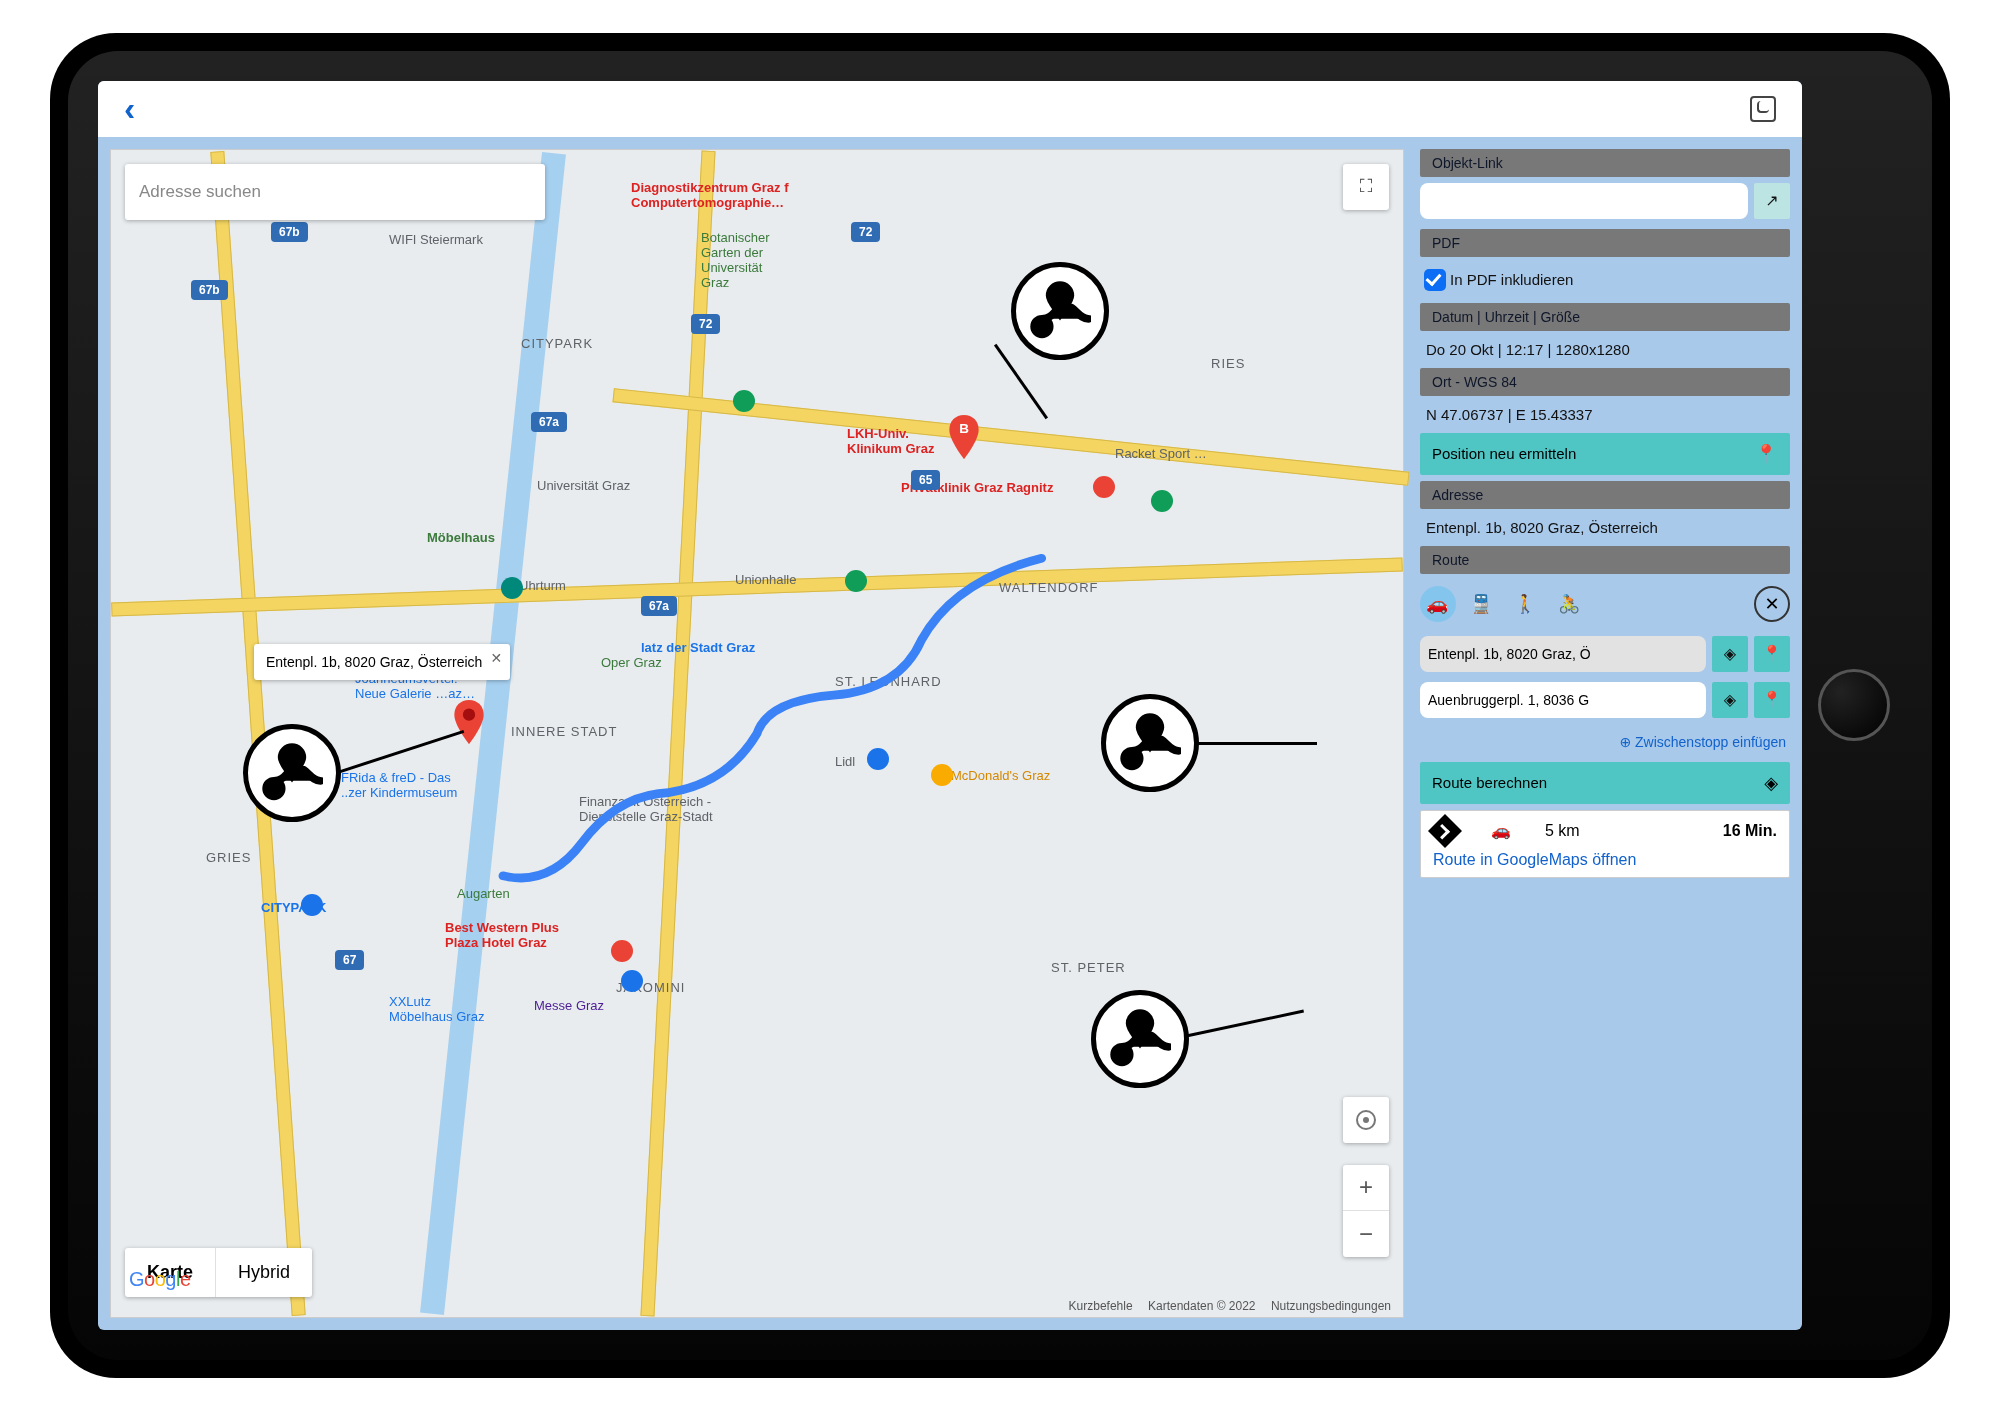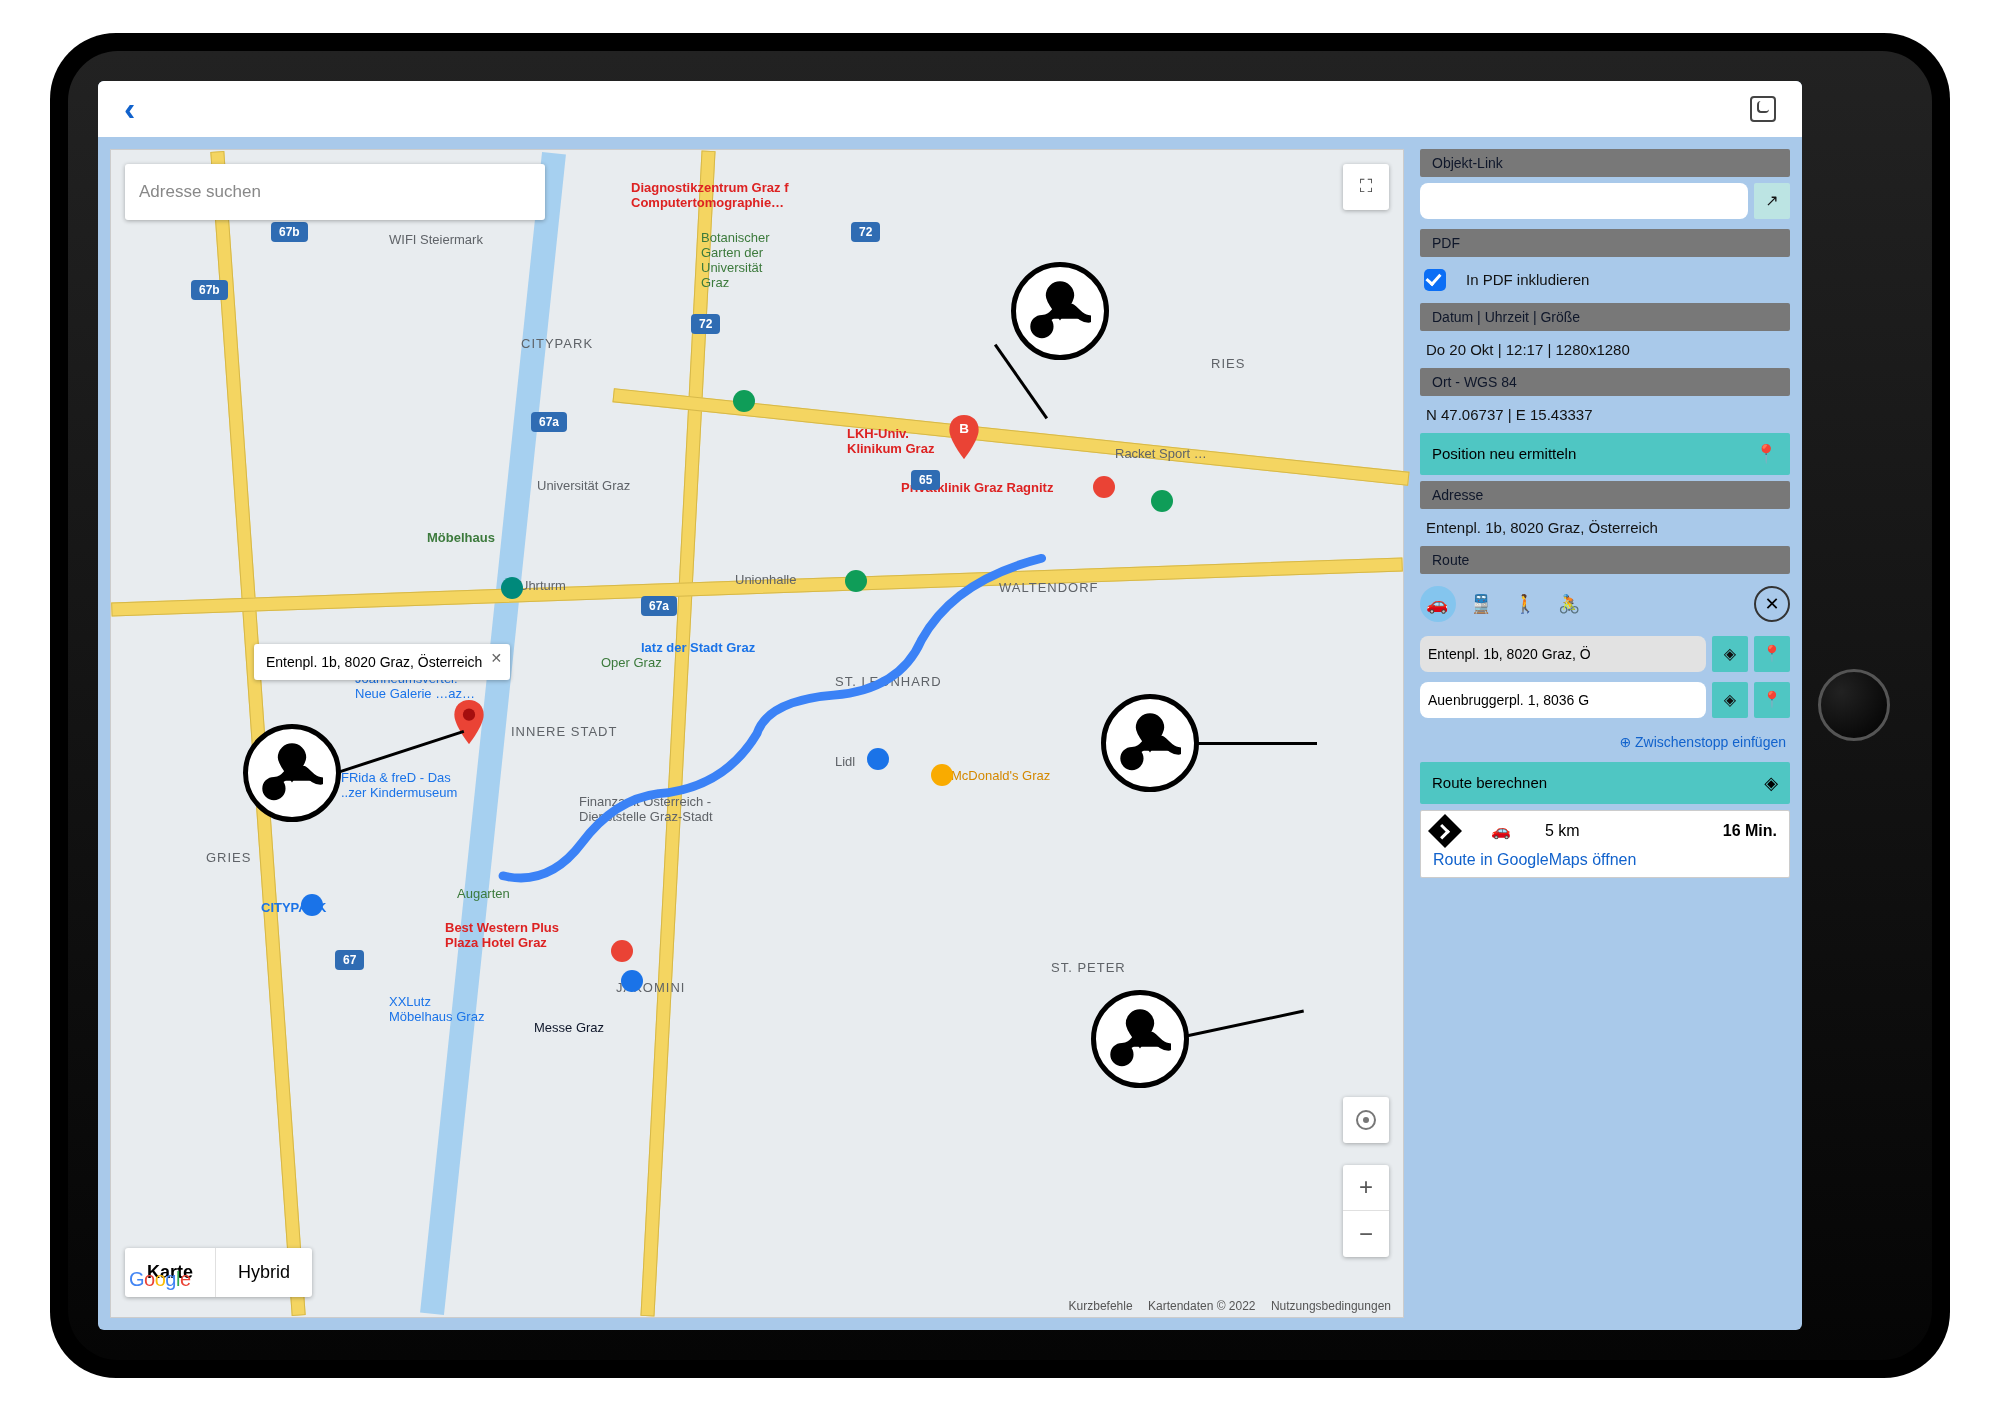--- a/index.html
+++ b/index.html
@@ -78,21 +78,21 @@
 .road.vert{width:14px}
 .road.hor{height:14px}
 .river{position:absolute;background:#a6d0f0;width:24px;z-index:2}
 
 
 .sechead{background:var(--gray);color:#0f172a;font-size:14px;padding:6px 12px;border-radius:2px}
 .row{display:flex;gap:6px;margin-bottom:4px}
 .inputwhite{background:var(--white);flex:1;padding:8px;font-size:14px;border:none;border-radius:8px}
 .sqbtn{width:36px;height:36px;background:var(--teal);border-radius:2px;display:flex;align-items:center;justify-content:center;font-size:16px;color:#111}
 .plain{font-size:15px;color:#111;padding:4px 2px 4px 6px}
-.checkrow{display:flex;align-items:center;gap:20px;padding:6px 4px}
+.checkrow{display:flex;align-items:center;gap:4px;padding:6px 4px}
 .checkbox{width:22px;height:22px;background:#0b6ef5;border-radius:5px;position:relative}
 .checkbox::after{content:"";position:absolute;left:5px;top:2px;width:6px;height:11px;border:solid #fff;border-width:0 3px 3px 0;transform:rotate(42deg)}
 .tealbtn{background:var(--teal);border-radius:2px;padding:10px 12px;font-size:15px;display:flex;justify-content:space-between;align-items:center;color:#000}
 .tealbtn .ic{font-size:18px}
 
 .modesrow{display:flex;gap:8px;margin:6px 0 8px}
 .modeic{width:36px;height:36px;border-radius:50%;display:flex;align-items:center;justify-content:center;font-size:18px}
 .modeic.sel{background:#84c5ee}
 .modeic.last{margin-left:auto;border:2px solid #333}
 
@@ -205,21 +205,21 @@
        <div class="maplabel" style="top:604px;left:724px">Lidl</div>
        <div class="maplabel" style="top:618px;left:840px;color:#d48800">McDonald's Graz</div>
        <div class="maplabel" style="top:644px;left:468px;white-space:pre">Finanzamt Österreich -
 Dienststelle Graz-Stadt</div>
        <div class="maplabel" style="top:521px;left:244px;white-space:pre;color:#1a73e8">Joanneumsvertel:
 Neue Galerie …az…</div>
        <div class="maplabel" style="top:620px;left:230px;white-space:pre;color:#1a73e8">FRida &amp; freD - Das
 ..zer Kindermuseum</div>
        <div class="maplabel" style="top:750px;left:150px;color:#1a73e8;font-weight:600">CITYPARK</div>
        <div class="maplabel park" style="top:736px;left:346px">Augarten</div>
-       <div class="maplabel" style="top:870px;left:423px;color:#0f172a">Messe Graz</div>
+       <div class="maplabel" style="top:848px;left:423px;color:#4c1d95">Messe Graz</div>
        <div class="maplabel" style="top:844px;left:278px;white-space:pre;color:#1a73e8">XXLutz
 Möbelhaus Graz</div>
        <div class="maplabel red" style="top:770px;left:334px;white-space:pre">Best Western Plus
 Plaza Hotel Graz</div>
        <div class="maplabel park" style="top:505px;left:490px">Oper Graz</div>
 
        <div class="poi green" style="top:240px;left:622px"></div>
        <div class="poi green" style="top:340px;left:1040px"></div>
        <div class="poi green" style="top:420px;left:734px"></div>
        <div class="poi cyan" style="top:427px;left:390px"></div>

